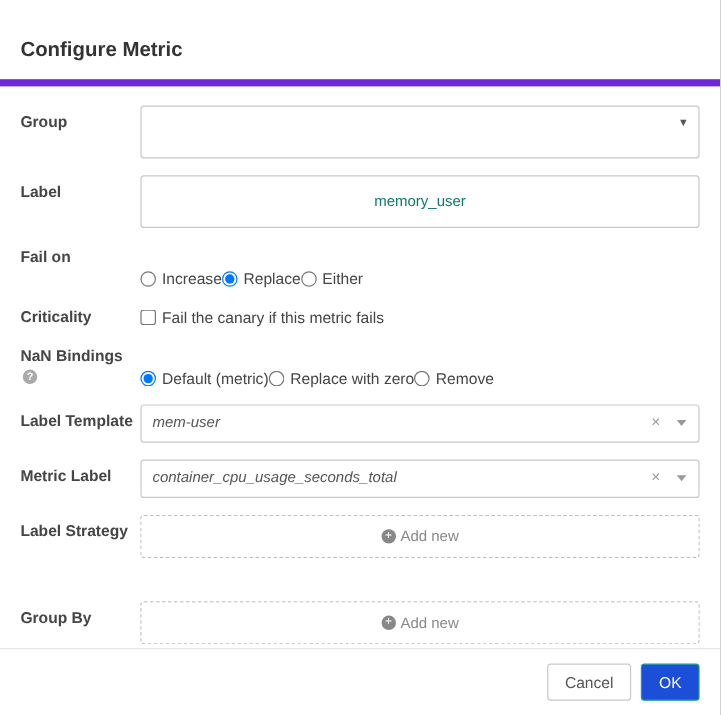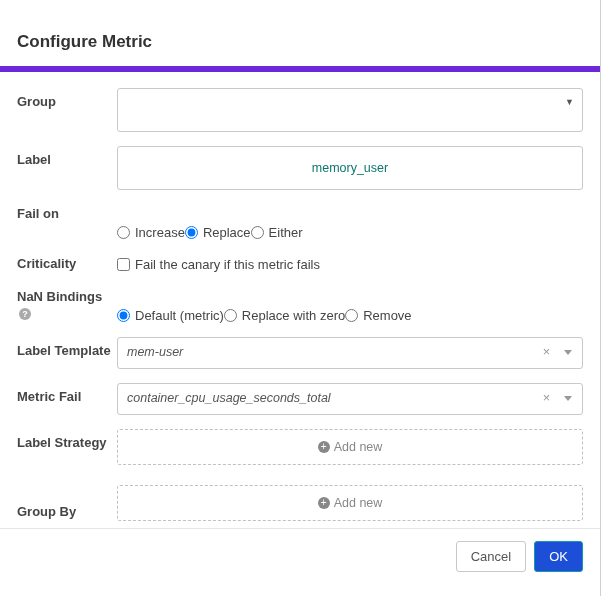--- a/index.html
+++ b/index.html
@@ -153,21 +153,21 @@
   border-radius: 50%;
   background: #888;
   color: #fff;
   font-size: 10px;
   align-items: center;
   justify-content: center;
   line-height: 1;
 }
 .footer {
   position: absolute;
-  bottom: 12px; left: 0; right: 0;
+  bottom: 0; left: 0; right: 0;
   border-top: 1px solid #e6e6e6;
   padding: 12px 17px;
   display: flex;
   justify-content: flex-end;
   gap: 8px;
   background: #fff;
 }
 .btn {
   border-radius: 3px;
   padding: 7px 14px;
@@ -177,21 +177,21 @@
 .btn-default {
   background: #fff;
   border: 1px solid #c9c9c9;
   color: #555;
 }
 .btn-primary {
   background: #1d4ed8;
   border: 1px solid #149aa6;
   color: #fff;
 }
-.gap-top { margin-top: 20px; align-items: flex-end; }
+.gap-top { margin-top: 36px; }
 </style>
 </head>
 <body>
 
 <div class="header">
   <h1>Configure Metric</h1>
 </div>
 
 <div class="body">
 
@@ -272,21 +272,21 @@
       <div class="combo">
         <span>mem-user</span>
         <span class="clear">×</span>
         <span class="caret"></span>
       </div>
     </div>
   </div>
 
 
   <div class="row">
-    <div class="label-col">Metric Fail</div>
+    <div class="label-col">Metric Label</div>
     <div class="control-col">
       <div class="combo">
         <span>container_cpu_usage_seconds_total</span>
         <span class="clear">×</span>
         <span class="caret"></span>
       </div>
     </div>
   </div>
 
   <div class="row">

